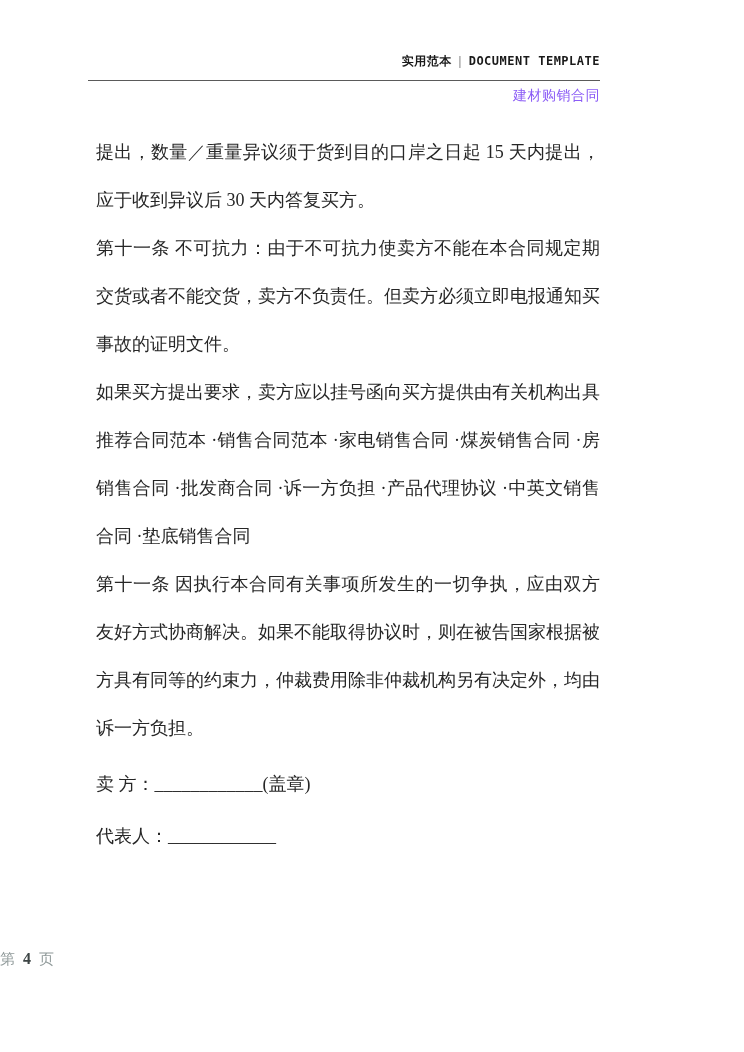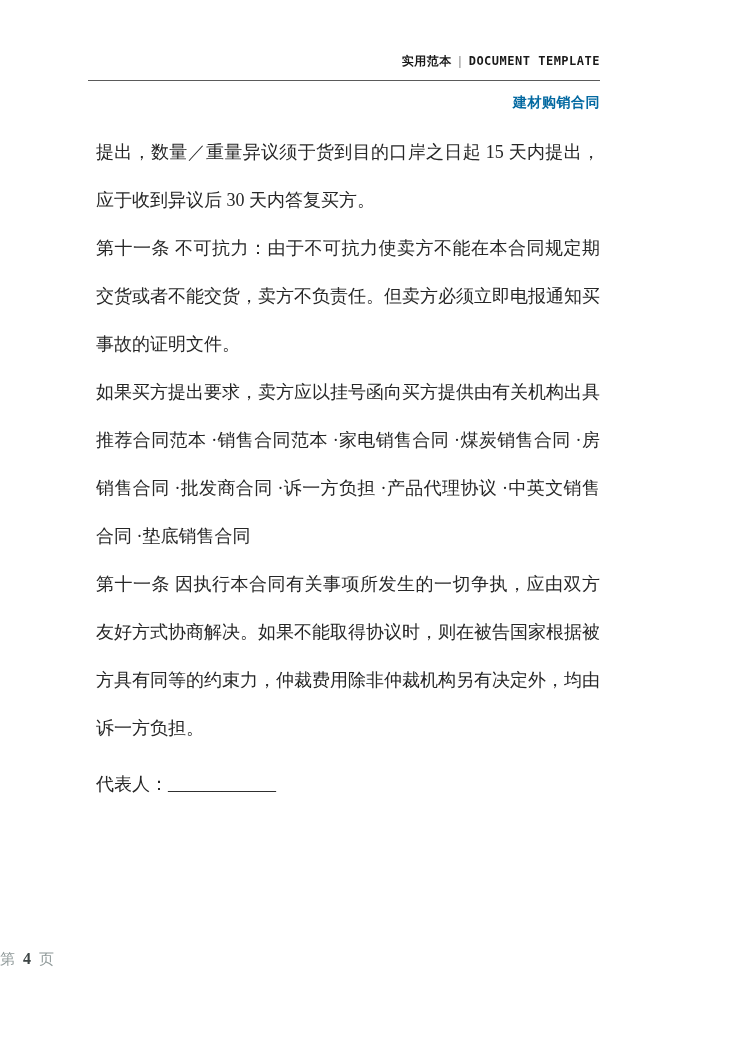--- a/index.html
+++ b/index.html
@@ -44,24 +44,24 @@
     font-weight: bold;
     font-size: 12px;
   }
   .header-rule {
     border: none;
     border-top: 1px solid #5a5a5a;
     margin: 10px 0 0 0;
   }
   .doc-title {
     text-align: right;
-    font-weight: bold;
+    font-weight: normal;
     font-size: 14px;
-    color: #0369a1;
-    margin-top: 13px;
+    color: #8b5cf6;
+    margin-top: 6px;
     letter-spacing: 0.5px;
   }
 
   
   .content {
     position: absolute;
     left: 96px;
     right: 84px;
     top: 128px;
     color: #262626;
@@ -129,20 +129,21 @@
     <div class="line full">如果买方提出要求，卖方应以挂号函向买方提供由有关机构出具的</div>
     <div class="line full">推荐合同范本 ·销售合同范本 ·家电销售合同 ·煤炭销售合同 ·房产</div>
     <div class="line full">销售合同 ·批发商合同 ·诉一方负担 ·产品代理协议 ·中英文销售</div>
     <div class="line">合同 ·垫底销售合同</div>
     <div class="line full">第十一条 因执行本合同有关事项所发生的一切争执，应由双方通过</div>
     <div class="line full">友好方式协商解决。如果不能取得协议时，则在被告国家根据被告</div>
     <div class="line full">方具有同等的约束力，仲裁费用除非仲裁机构另有决定外，均由败</div>
     <div class="line">诉一方负担。</div>
 
     <div class="signature">
+      <div class="sig-line">卖 方：____________(盖章)</div>
       <div class="sig-line">代表人：____________</div>
     </div>
   </div>
 
   <div class="footer">
     <span>第</span><span class="page-num">4</span><span>页</span>
   </div>
 
 </div>
 

